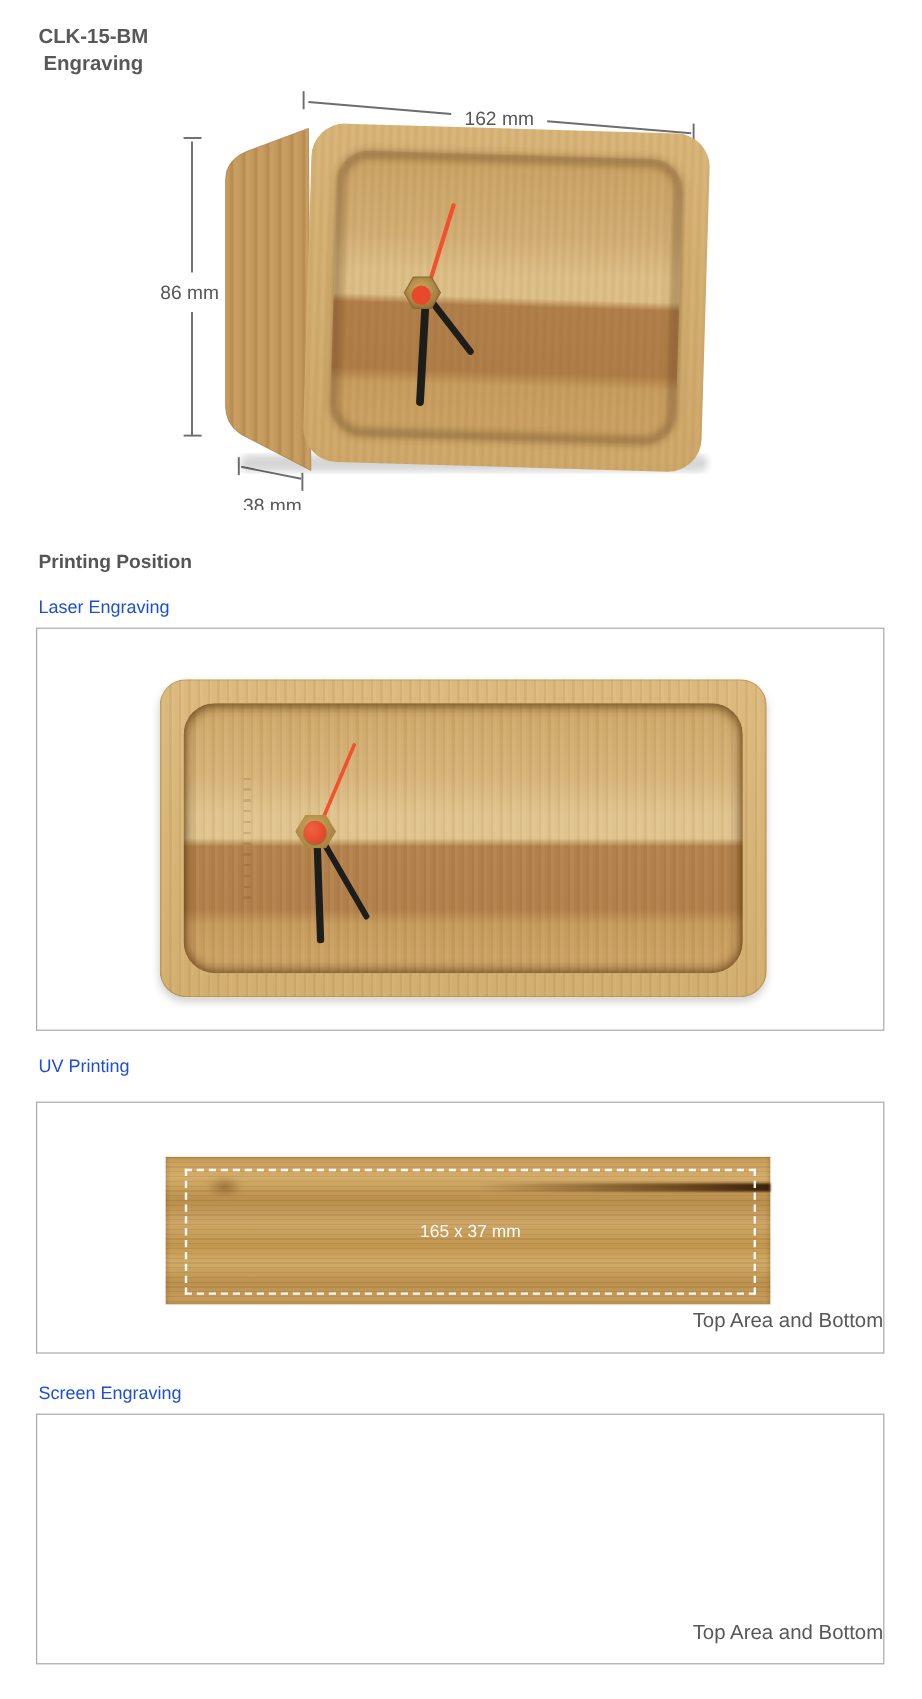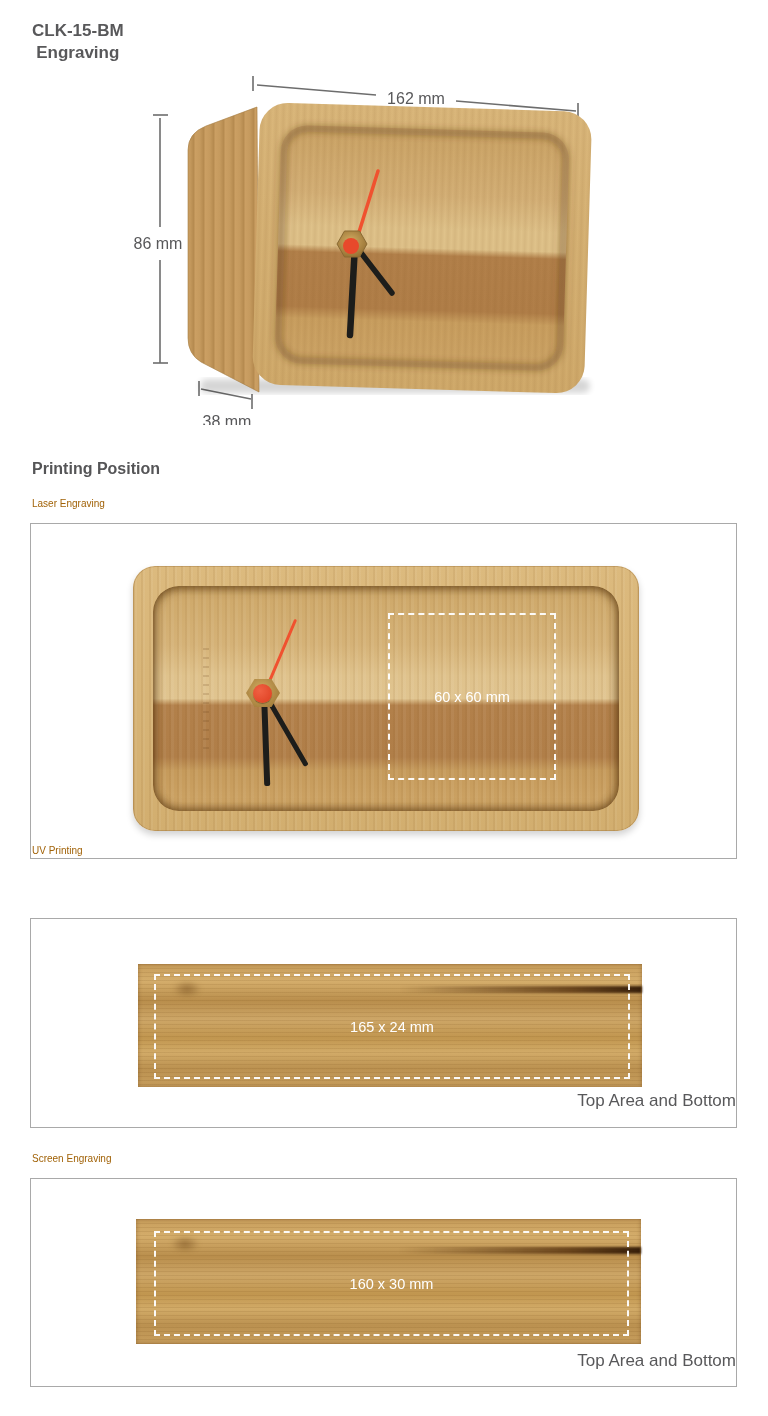--- a/index.html
+++ b/index.html
@@ -3,21 +3,21 @@
 <meta charset="utf-8">
 <style>
   html,body{margin:0;padding:0;background:#fff;}
   body{width:768px;height:1416px;position:relative;overflow:hidden;
        font-family:"Liberation Sans","DejaVu Sans",sans-serif;color:#58585a;}
   .abs{position:absolute;}
 
   
   .title-block{left:32px;top:20px;line-height:22px;font-size:17px;font-weight:700;color:#58585a;text-align:center;}
   .section-title{left:32px;top:460px;font-size:16px;font-weight:700;color:#555557;}
-  .method-label{left:32px;font-size:10px;color:#a16207;}
+  .method-label{left:32px;font-size:15px;color:#1d4ed8;}
 
   
   .panel{left:30px;width:707px;border:1px solid #a9a9a9;background:#fff;box-sizing:border-box;position:absolute;}
 
   
   .laser-clock{left:102px;top:42px;width:506px;height:265px;border-radius:22px;
     background:
       repeating-linear-gradient(90deg, rgba(140,95,40,.10) 0 2px, rgba(255,255,255,.05) 2px 4px, transparent 4px 8px),
       linear-gradient(180deg,#dcba7e,#d2ae6f);
     box-shadow:0 4px 7px rgba(0,0,0,.18), inset 0 0 0 1px rgba(150,105,50,.35);}
@@ -139,46 +139,36 @@
   </g>
 </svg>
 
 <div class="abs section-title">Printing Position</div>
 
 <div class="abs method-label" style="top:498px;">Laser Engraving</div>
 <div class="panel" style="top:523px;height:336px;">
   <div class="abs laser-clock">
     <div class="abs laser-tray"></div>
     <div class="abs engrave-marks"></div>
-    <div class="abs dash-box laser-dash">
-      <span>60 x 60 mm</span>
-    </div>
     <div class="hand hand-second"></div>
     <div class="hand hand-minute"></div>
     <div class="hand hand-hour"></div>
     <div class="abs nut"></div>
     <div class="abs cap"></div>
   </div>
 </div>
 
-<div class="abs method-label" style="top:845px;">UV Printing</div>
+<div class="abs method-label" style="top:880px;">UV Printing</div>
 <div class="panel" style="top:918px;height:210px;">
   <div class="strip" style="left:107px;top:45px;width:504px;height:123px;">
     <div class="streak"></div>
     <div class="knot"></div>
     <div class="dash-box strip-label" style="position:absolute;left:16px;top:10px;right:12px;bottom:8px;">
-      <span>165 x 24 mm</span>
+      <span>165 x 37 mm</span>
     </div>
   </div>
   <div class="caption">Top Area and Bottom</div>
 </div>
 
 <div class="abs method-label" style="top:1153px;">Screen Engraving</div>
 <div class="panel" style="top:1178px;height:209px;">
-  <div class="strip" style="left:105px;top:40px;width:505px;height:125px;">
-    <div class="streak" style="top:28px;"></div>
-    <div class="knot"></div>
-    <div class="dash-box strip-label" style="position:absolute;left:18px;top:12px;right:12px;bottom:8px;">
-      <span>160 x 30 mm</span>
-    </div>
-  </div>
   <div class="caption">Top Area and Bottom</div>
 </div>
 
 </body></html>

